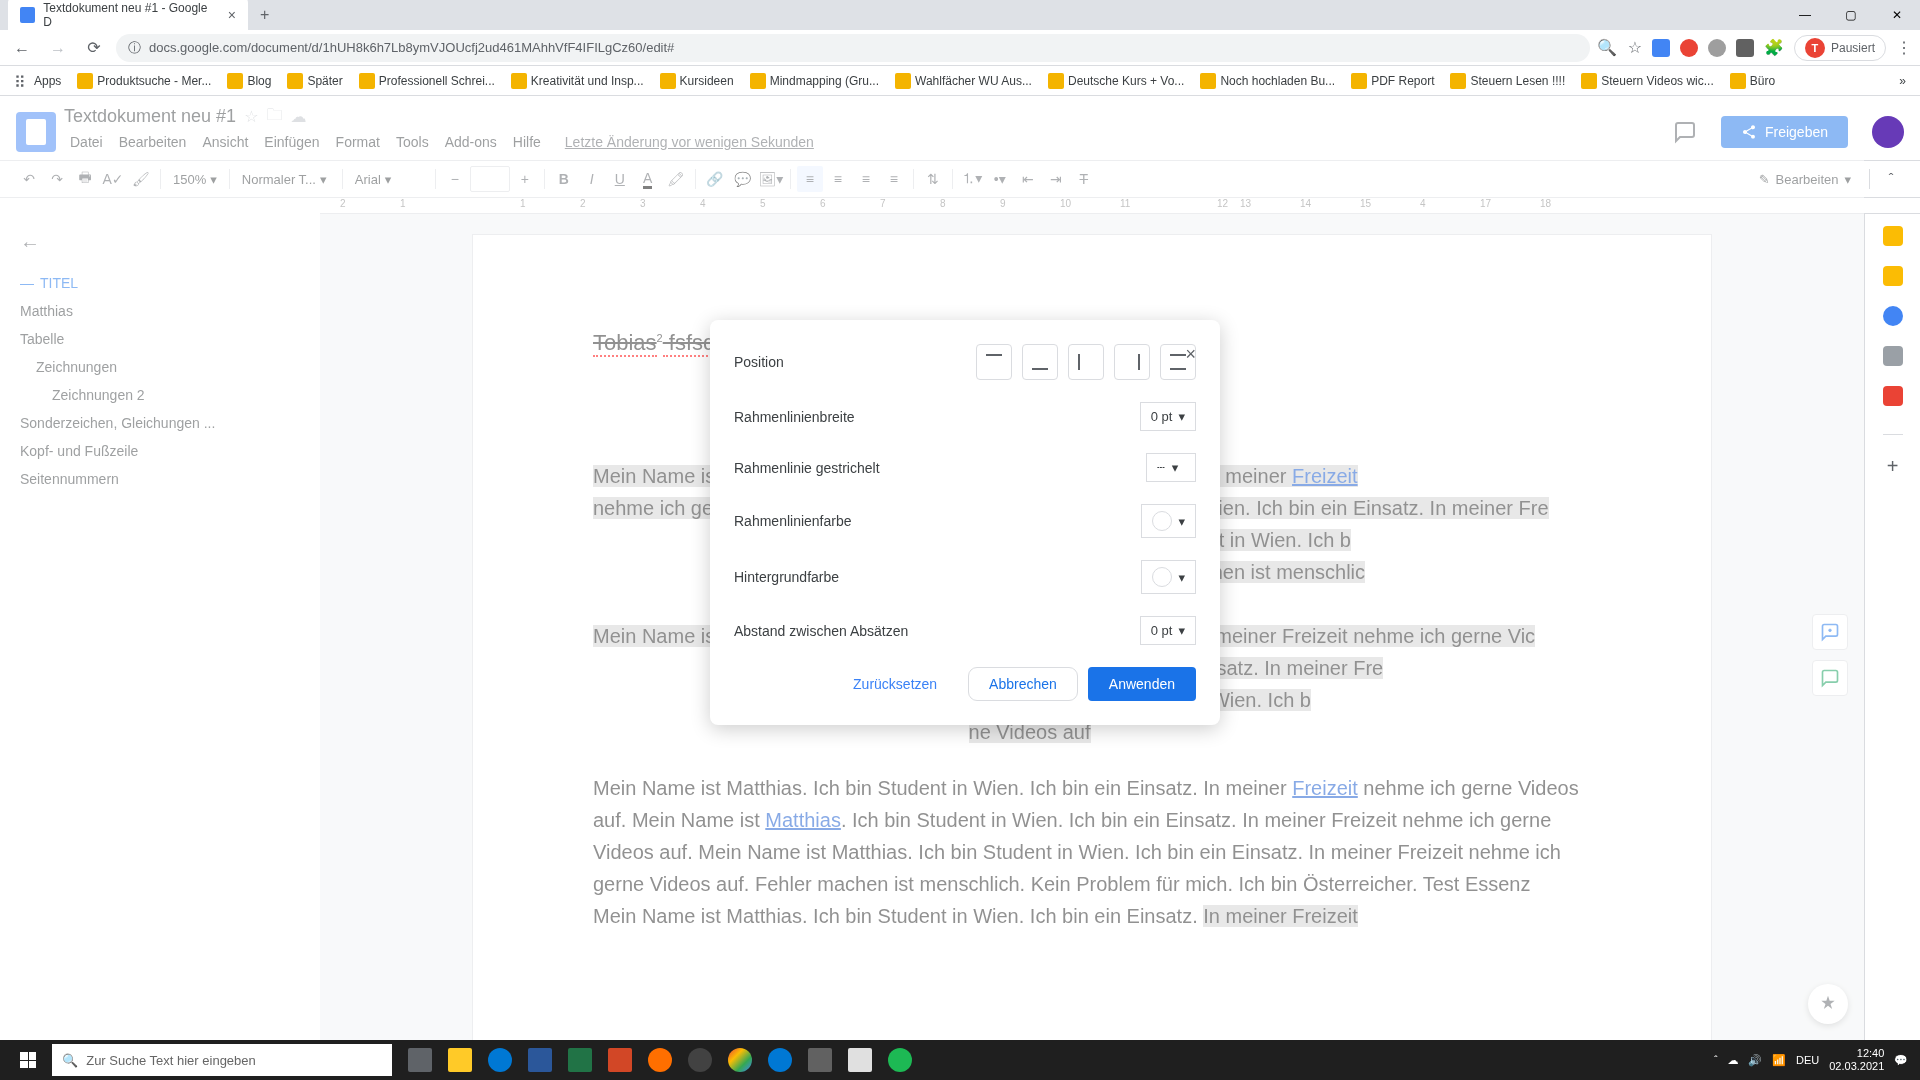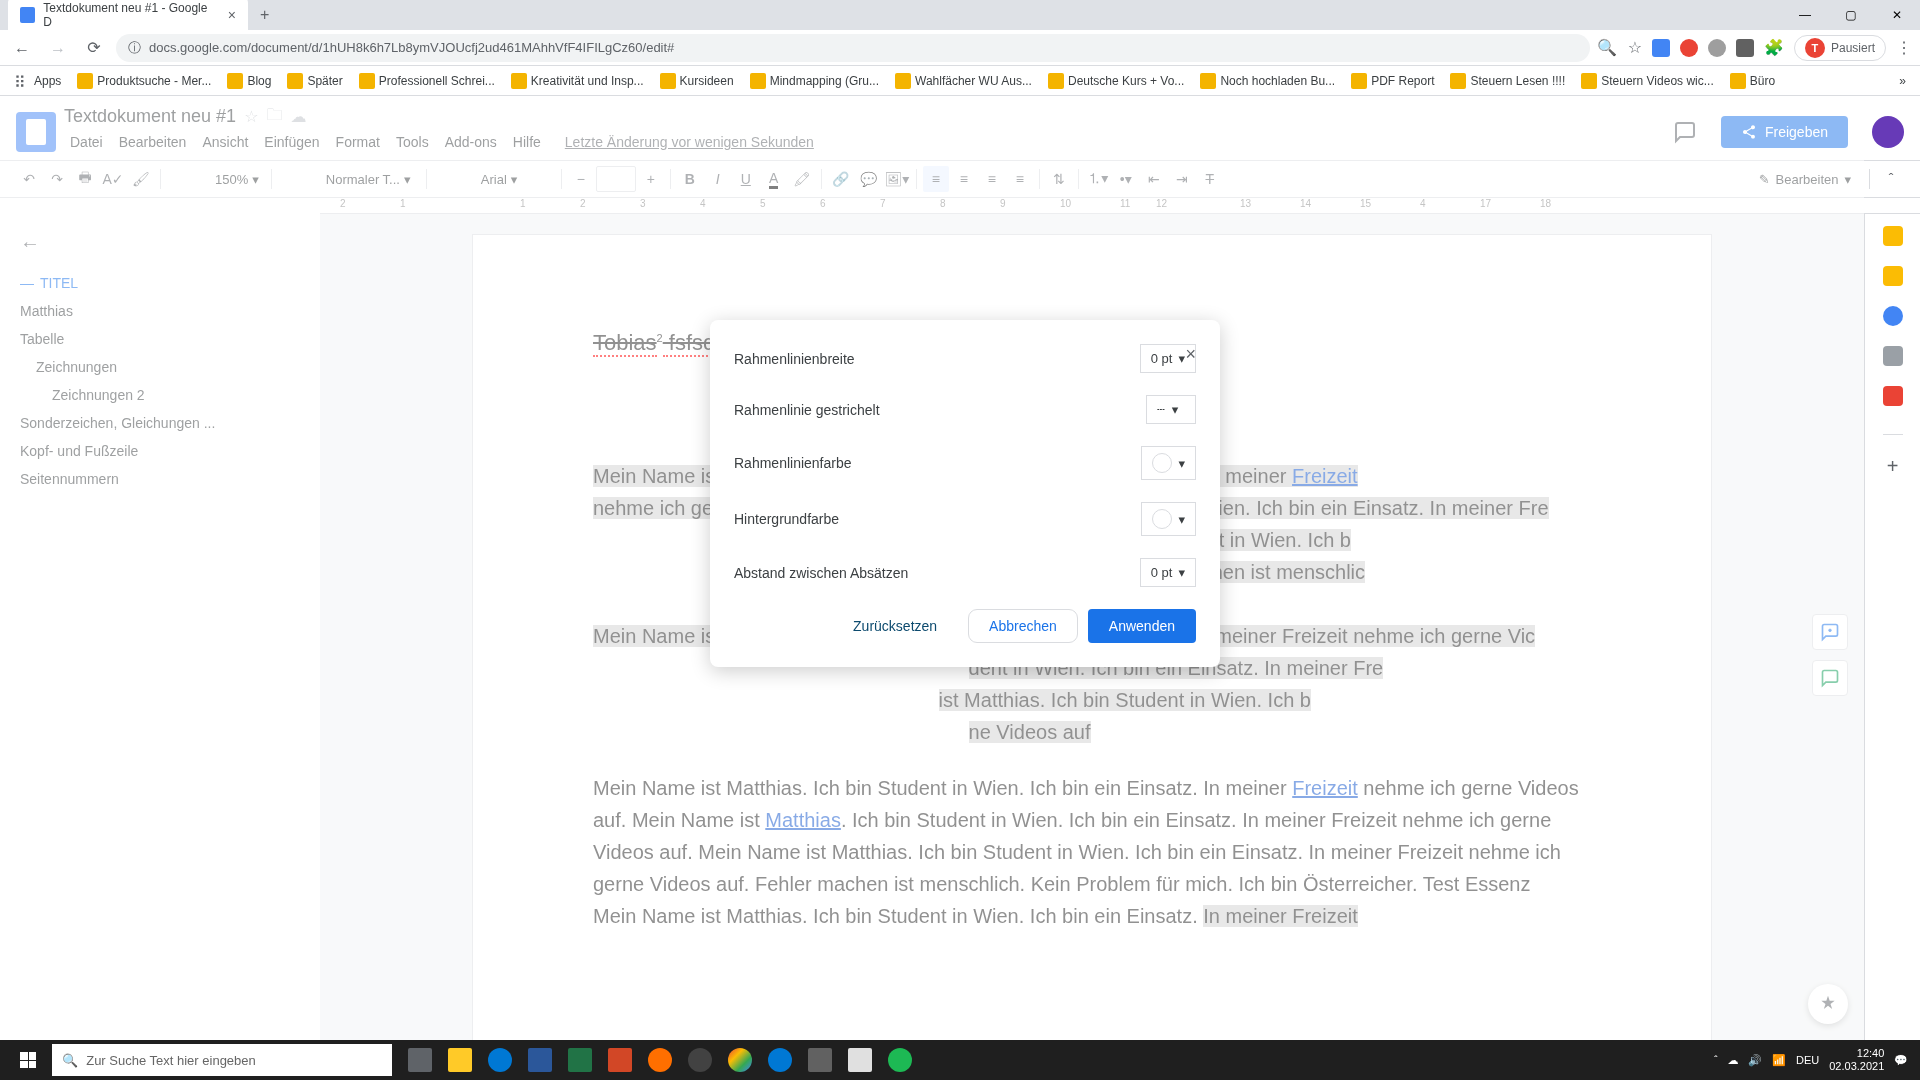--- a/index.html
+++ b/index.html
@@ -40,21 +40,21 @@
 .last-edit { color: #5f6368; text-decoration: underline; font-size: 14px; margin-left: 8px; }
 .header-actions { display: flex; align-items: center; gap: 16px; }
 .comment-btn { width: 40px; height: 40px; display: flex; align-items: center; justify-content: center; color: #5f6368; border-radius: 50%; }
 .share-btn { background: #1a73e8; color: white; padding: 8px 20px; border-radius: 4px; font-size: 14px; display: flex; align-items: center; gap: 8px; }
 .user-avatar { width: 32px; height: 32px; border-radius: 50%; background: #673ab7; margin-left: 8px; }
 
 
 .docs-toolbar { height: 38px; background: #fff; border-top: 1px solid #dadce0; border-bottom: 1px solid #dadce0; display: flex; align-items: center; padding: 0 16px; gap: 2px; }
 .tb-btn { min-width: 26px; height: 26px; display: flex; align-items: center; justify-content: center; color: #5f6368; font-size: 14px; border-radius: 2px; }
 .tb-sep { width: 1px; height: 20px; background: #dadce0; margin: 0 4px; }
-.tb-select { height: 26px; padding: 0 6px; display: flex; align-items: center; color: #3c4043; font-size: 13px; gap: 4px; margin-left: 42px; }
+.tb-select { height: 26px; padding: 0 6px; display: flex; align-items: center; color: #3c4043; font-size: 13px; gap: 4px; }
 .tb-right { margin-left: auto; display: flex; align-items: center; gap: 4px; }
 .edit-mode { display: flex; align-items: center; gap: 6px; padding: 4px 10px; color: #3c4043; font-size: 13px; }
 
 
 .ruler { height: 16px; background: #fff; border-bottom: 1px solid #dadce0; position: relative; margin-left: 320px; font-size: 10px; color: #888; }
 .ruler span { position: absolute; }
 
 
 .main-area { display: flex; height: calc(1080px - 30px - 36px - 30px - 64px - 38px - 16px - 40px); }
 .outline-panel { width: 320px; background: #fff; padding: 16px 20px; }
@@ -81,21 +81,21 @@
 .dialog-close { position: absolute; top: 24px; right: 24px; color: #5f6368; font-size: 18px; cursor: pointer; }
 .dialog-row { display: flex; align-items: center; justify-content: space-between; margin-bottom: 22px; }
 .dialog-label { font-size: 14px; color: #3c4043; }
 .pos-buttons { display: flex; gap: 10px; }
 .pos-btn { width: 36px; height: 36px; border: 1px solid #dadce0; border-radius: 4px; display: flex; align-items: center; justify-content: center; }
 .pos-icon { width: 16px; height: 16px; border: 2px solid #5f6368; }
 .dropdown-ctrl { border: 1px solid #dadce0; border-radius: 0; padding: 6px 10px; font-size: 13px; color: #3c4043; display: flex; align-items: center; gap: 6px; min-width: 50px; }
 .color-swatch { width: 20px; height: 20px; border-radius: 50%; border: 1px solid #dadce0; background: white; }
 .dialog-actions { display: flex; justify-content: flex-end; gap: 10px; margin-top: 10px; }
 .dlg-btn { padding: 8px 20px; border-radius: 4px; font-size: 14px; border: 1px solid transparent; cursor: pointer; }
-.dlg-btn.reset { color: #0c4a6e; }
+.dlg-btn.reset { color: #3b82f6; }
 .dlg-btn.cancel { color: #1a73e8; border-color: #dadce0; background: white; border-radius: 9px; }
 .dlg-btn.apply { background: #1a73e8; color: white; }
 
 .comment-btns { position: absolute; right: 16px; top: 400px; display: flex; flex-direction: column; gap: 10px; }
 .float-btn { width: 36px; height: 36px; background: white; border: 1px solid #dadce0; border-radius: 4px; display: flex; align-items: center; justify-content: center; color: #1a73e8; }
 
 .explore-btn { position: absolute; right: 16px; bottom: 16px; width: 40px; height: 40px; background: #fff; border-radius: 50%; box-shadow: 0 2px 6px rgba(0,0,0,0.2); display: flex; align-items: center; justify-content: center; }
 
 
 .taskbar { position: absolute; bottom: 0; left: 0; right: 0; height: 40px; background: #1f1f1f; display: flex; align-items: center; padding: 0 4px; }
@@ -326,21 +326,21 @@
   <span style="left:260px">2</span>
   <span style="left:320px">3</span>
   <span style="left:380px">4</span>
   <span style="left:440px">5</span>
   <span style="left:500px">6</span>
   <span style="left:560px">7</span>
   <span style="left:620px">8</span>
   <span style="left:680px">9</span>
   <span style="left:740px">10</span>
   <span style="left:800px">11</span>
-  <span style="left:836px">12</span>
+  <span style="left:897px">12</span>
   <span style="left:920px">13</span>
   <span style="left:980px">14</span>
   <span style="left:1040px">15</span>
   <span style="left:1100px">4</span>
   <span style="left:1160px">17</span>
   <span style="left:1220px">18</span>
 </div>
 
 <div class="main-area">
   <div class="outline-panel">
@@ -425,20 +425,40 @@
     <div style="border-top:1px solid #dadce0;width:20px;margin-top:8px"></div>
     <div style="color:#5f6368;font-size:20px">+</div>
   </div>
 </div>
 
 <div class="modal-overlay"></div>
 <div class="dialog">
   <div class="dialog-close">×</div>
 
   <div class="dialog-row">
+    <span class="dialog-label">Position</span>
+    <div class="pos-buttons">
+      <div class="pos-btn">
+          <div class="pos-icon" style="border-bottom:none;border-left:none;border-right:none"></div>
+        </div>
+      <div class="pos-btn">
+          <div class="pos-icon" style="border-top:none;border-left:none;border-right:none"></div>
+        </div>
+      <div class="pos-btn">
+          <div class="pos-icon" style="border-top:none;border-bottom:none;border-right:none"></div>
+        </div>
+      <div class="pos-btn">
+          <div class="pos-icon" style="border-top:none;border-bottom:none;border-left:none"></div>
+        </div>
+      <div class="pos-btn">
+          <div class="pos-icon" style="border-left:none;border-right:none"></div>
+        </div>
+    </div>
+  </div>
+  <div class="dialog-row">
     <span class="dialog-label">Rahmenlinienbreite</span>
     <div class="dropdown-ctrl">
         <span>0 pt</span>
         <span>▾</span>
       </div>
   </div>
   <div class="dialog-row">
     <span class="dialog-label">Rahmenlinie gestrichelt</span>
     <div class="dropdown-ctrl">
         <span style="letter-spacing:1px">┄</span>

